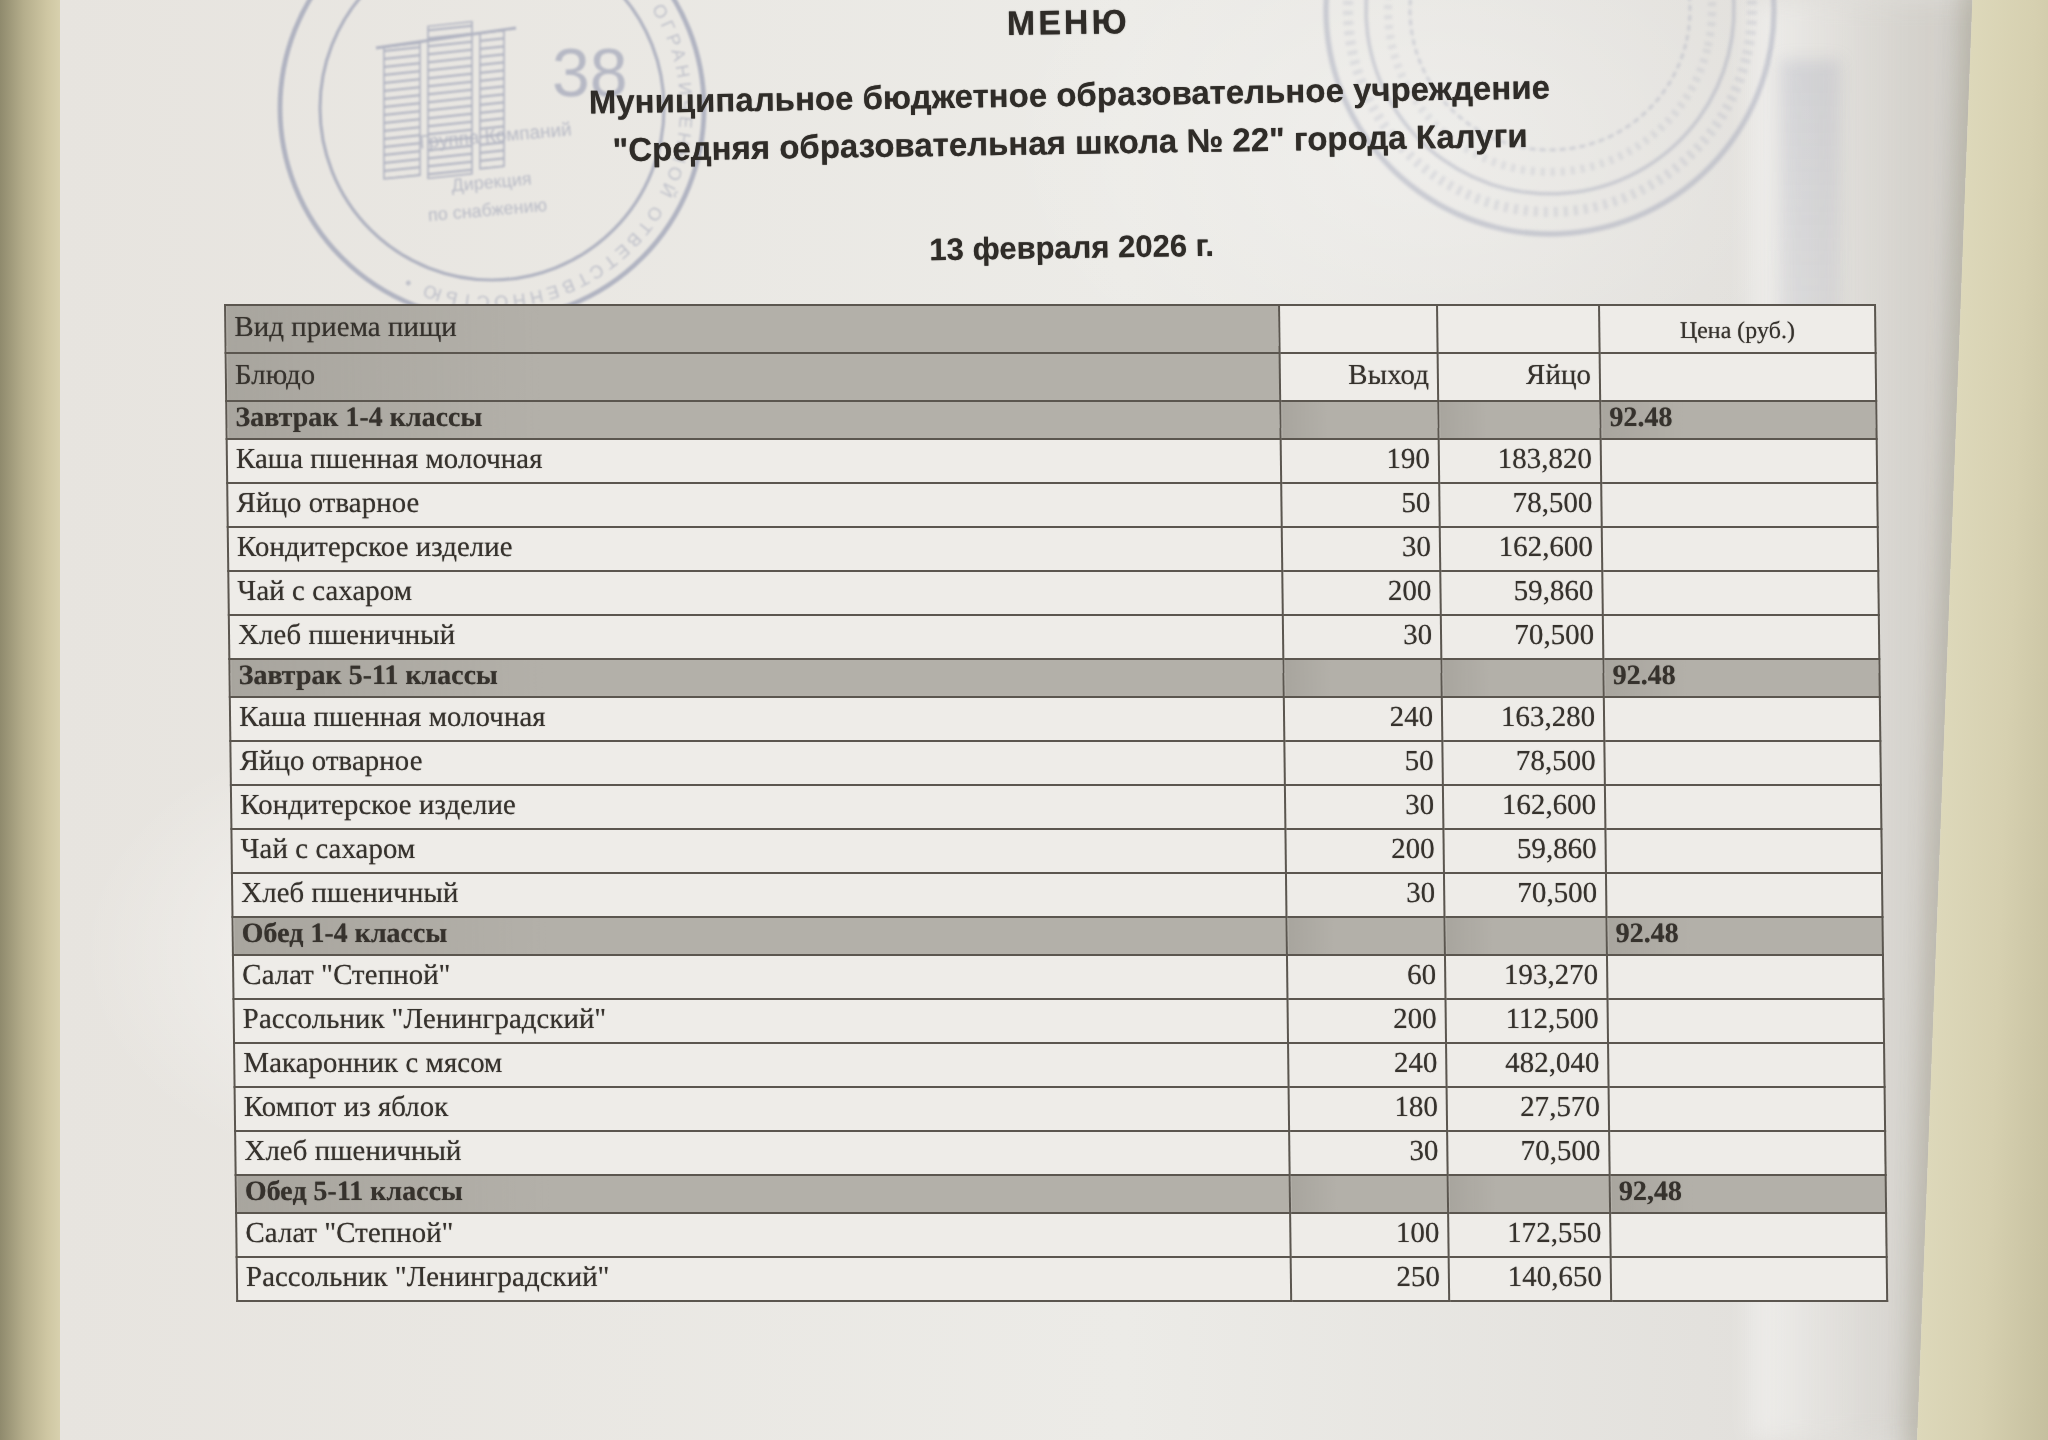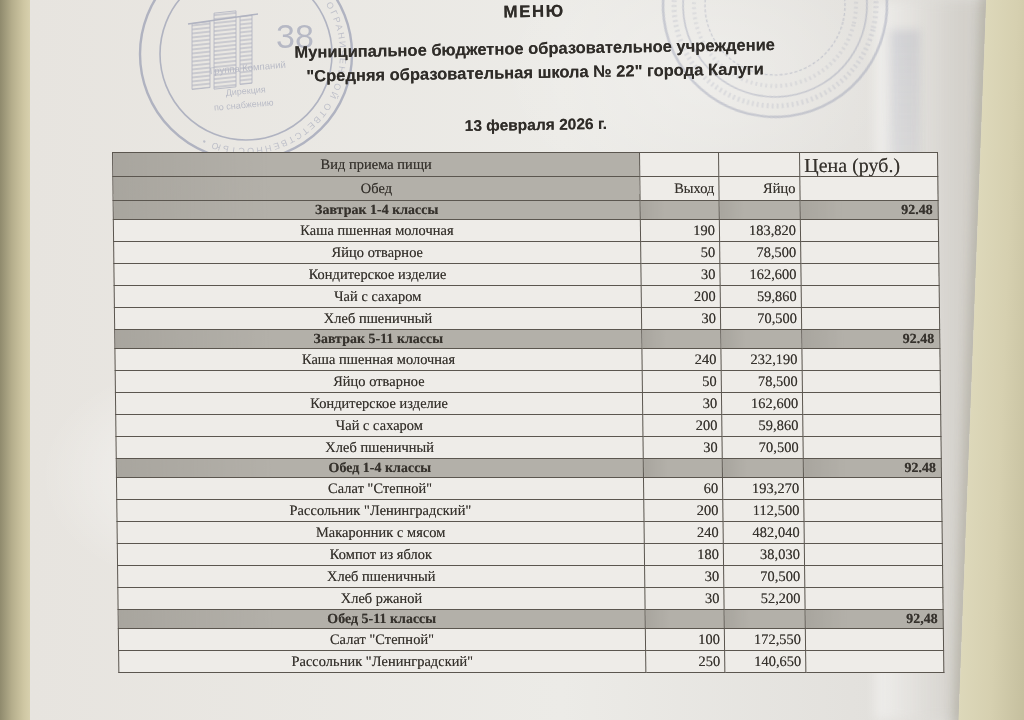--- a/index.html
+++ b/index.html
@@ -56,32 +56,32 @@
     position:absolute;left:112px;top:152px;width:795px;
     border-collapse:collapse;table-layout:fixed;
     transform:skewX(0.7deg);transform-origin:50% 0;
     font-family:"Liberation Serif",serif;color:#36322d;
   }
   .menu-table td{
     border:1.5px solid #5b564f;padding:0 4px;overflow:hidden;white-space:nowrap;
     font-size:14.5px;line-height:1;background:#eeece8;
     text-shadow:0 0 .5px rgba(54,50,45,.65);
   }
-  .col-name{width:518px;text-align:center;} .col-out{width:70px;} .col-kcal{width:72px;} .col-price{width:129px;}
+  .col-name{width:518px;} .col-out{width:70px;} .col-kcal{width:72px;} .col-price{width:129px;}
   tr.hdr td{height:23px;}
   tr.dish td{height:21px;}
   tr.section td{height:18px;font-size:14px;font-weight:bold;}
   td.shaded, tr.section td{
     background:
       linear-gradient(90deg,rgba(120,117,110,.18),rgba(120,117,110,0) 30%),
       #b3b0a9;
   }
   td.c-out,td.c-kcal{text-align:right;}
-  td.c-price{text-align:right;padding-right:5px;margin-top:44px;}
-  td.c-price-hdr{font-size:20px;}
+  td.c-price{text-align:left;padding-right:5px;margin-top:44px;}
+  td.c-price-hdr{text-align:center;font-size:12px;}
 </style>
 </head>
 <body>
 
 <div class="frame-left"></div>
 <div class="paper">
   <div class="paper-shade"></div>
 
   <svg class="stamp stamp-left" width="232" height="232" viewBox="0 0 232 232">
     <defs>
@@ -131,21 +131,21 @@
 
 <table class="menu-table">
   <tbody>
     <tr class="hdr">
       <td class="col-name shaded">Вид приема пищи</td>
       <td class="col-out"></td>
       <td class="col-kcal"></td>
       <td class="col-price c-price-hdr">Цена (руб.)</td>
     </tr>
     <tr class="hdr">
-      <td class="col-name shaded">Обед</td>
+      <td class="col-name shaded">Блюдо</td>
       <td class="col-out c-out">Выход</td>
       <td class="col-kcal c-kcal">Яйцо</td>
       <td class="col-price"></td>
     </tr>
   <tr class="section">
         <td class="c-name col-name">Завтрак 1-4 классы</td>
         <td class="c-out col-out"></td>
         <td class="c-kcal col-kcal"></td>
         <td class="c-price col-price">92.48</td>
       </tr>
@@ -181,21 +181,21 @@
       </tr>
       <tr class="section">
         <td class="c-name col-name">Завтрак 5-11 классы</td>
         <td class="c-out col-out"></td>
         <td class="c-kcal col-kcal"></td>
         <td class="c-price col-price">92.48</td>
       </tr>
       <tr class="dish">
         <td class="c-name col-name">Каша пшенная молочная</td>
         <td class="c-out col-out">240</td>
-        <td class="c-kcal col-kcal">232,190</td>
+        <td class="c-kcal col-kcal">163,280</td>
         <td class="c-price col-price"></td>
       </tr>
       <tr class="dish">
         <td class="c-name col-name">Яйцо отварное</td>
         <td class="c-out col-out">50</td>
         <td class="c-kcal col-kcal">78,500</td>
         <td class="c-price col-price"></td>
       </tr>
       <tr class="dish">
         <td class="c-name col-name">Кондитерское изделие</td>
@@ -235,33 +235,27 @@
       </tr>
       <tr class="dish">
         <td class="c-name col-name">Макаронник с мясом</td>
         <td class="c-out col-out">240</td>
         <td class="c-kcal col-kcal">482,040</td>
         <td class="c-price col-price"></td>
       </tr>
       <tr class="dish">
         <td class="c-name col-name">Компот из яблок</td>
         <td class="c-out col-out">180</td>
-        <td class="c-kcal col-kcal">38,030</td>
+        <td class="c-kcal col-kcal">27,570</td>
         <td class="c-price col-price"></td>
       </tr>
       <tr class="dish">
         <td class="c-name col-name">Хлеб пшеничный</td>
         <td class="c-out col-out">30</td>
         <td class="c-kcal col-kcal">70,500</td>
-        <td class="c-price col-price"></td>
-      </tr>
-      <tr class="dish">
-        <td class="c-name col-name">Хлеб ржаной</td>
-        <td class="c-out col-out">30</td>
-        <td class="c-kcal col-kcal">52,200</td>
         <td class="c-price col-price"></td>
       </tr>
       <tr class="section">
         <td class="c-name col-name">Обед 5-11 классы</td>
         <td class="c-out col-out"></td>
         <td class="c-kcal col-kcal"></td>
         <td class="c-price col-price">92,48</td>
       </tr>
       <tr class="dish">
         <td class="c-name col-name">Салат "Степной"</td>

